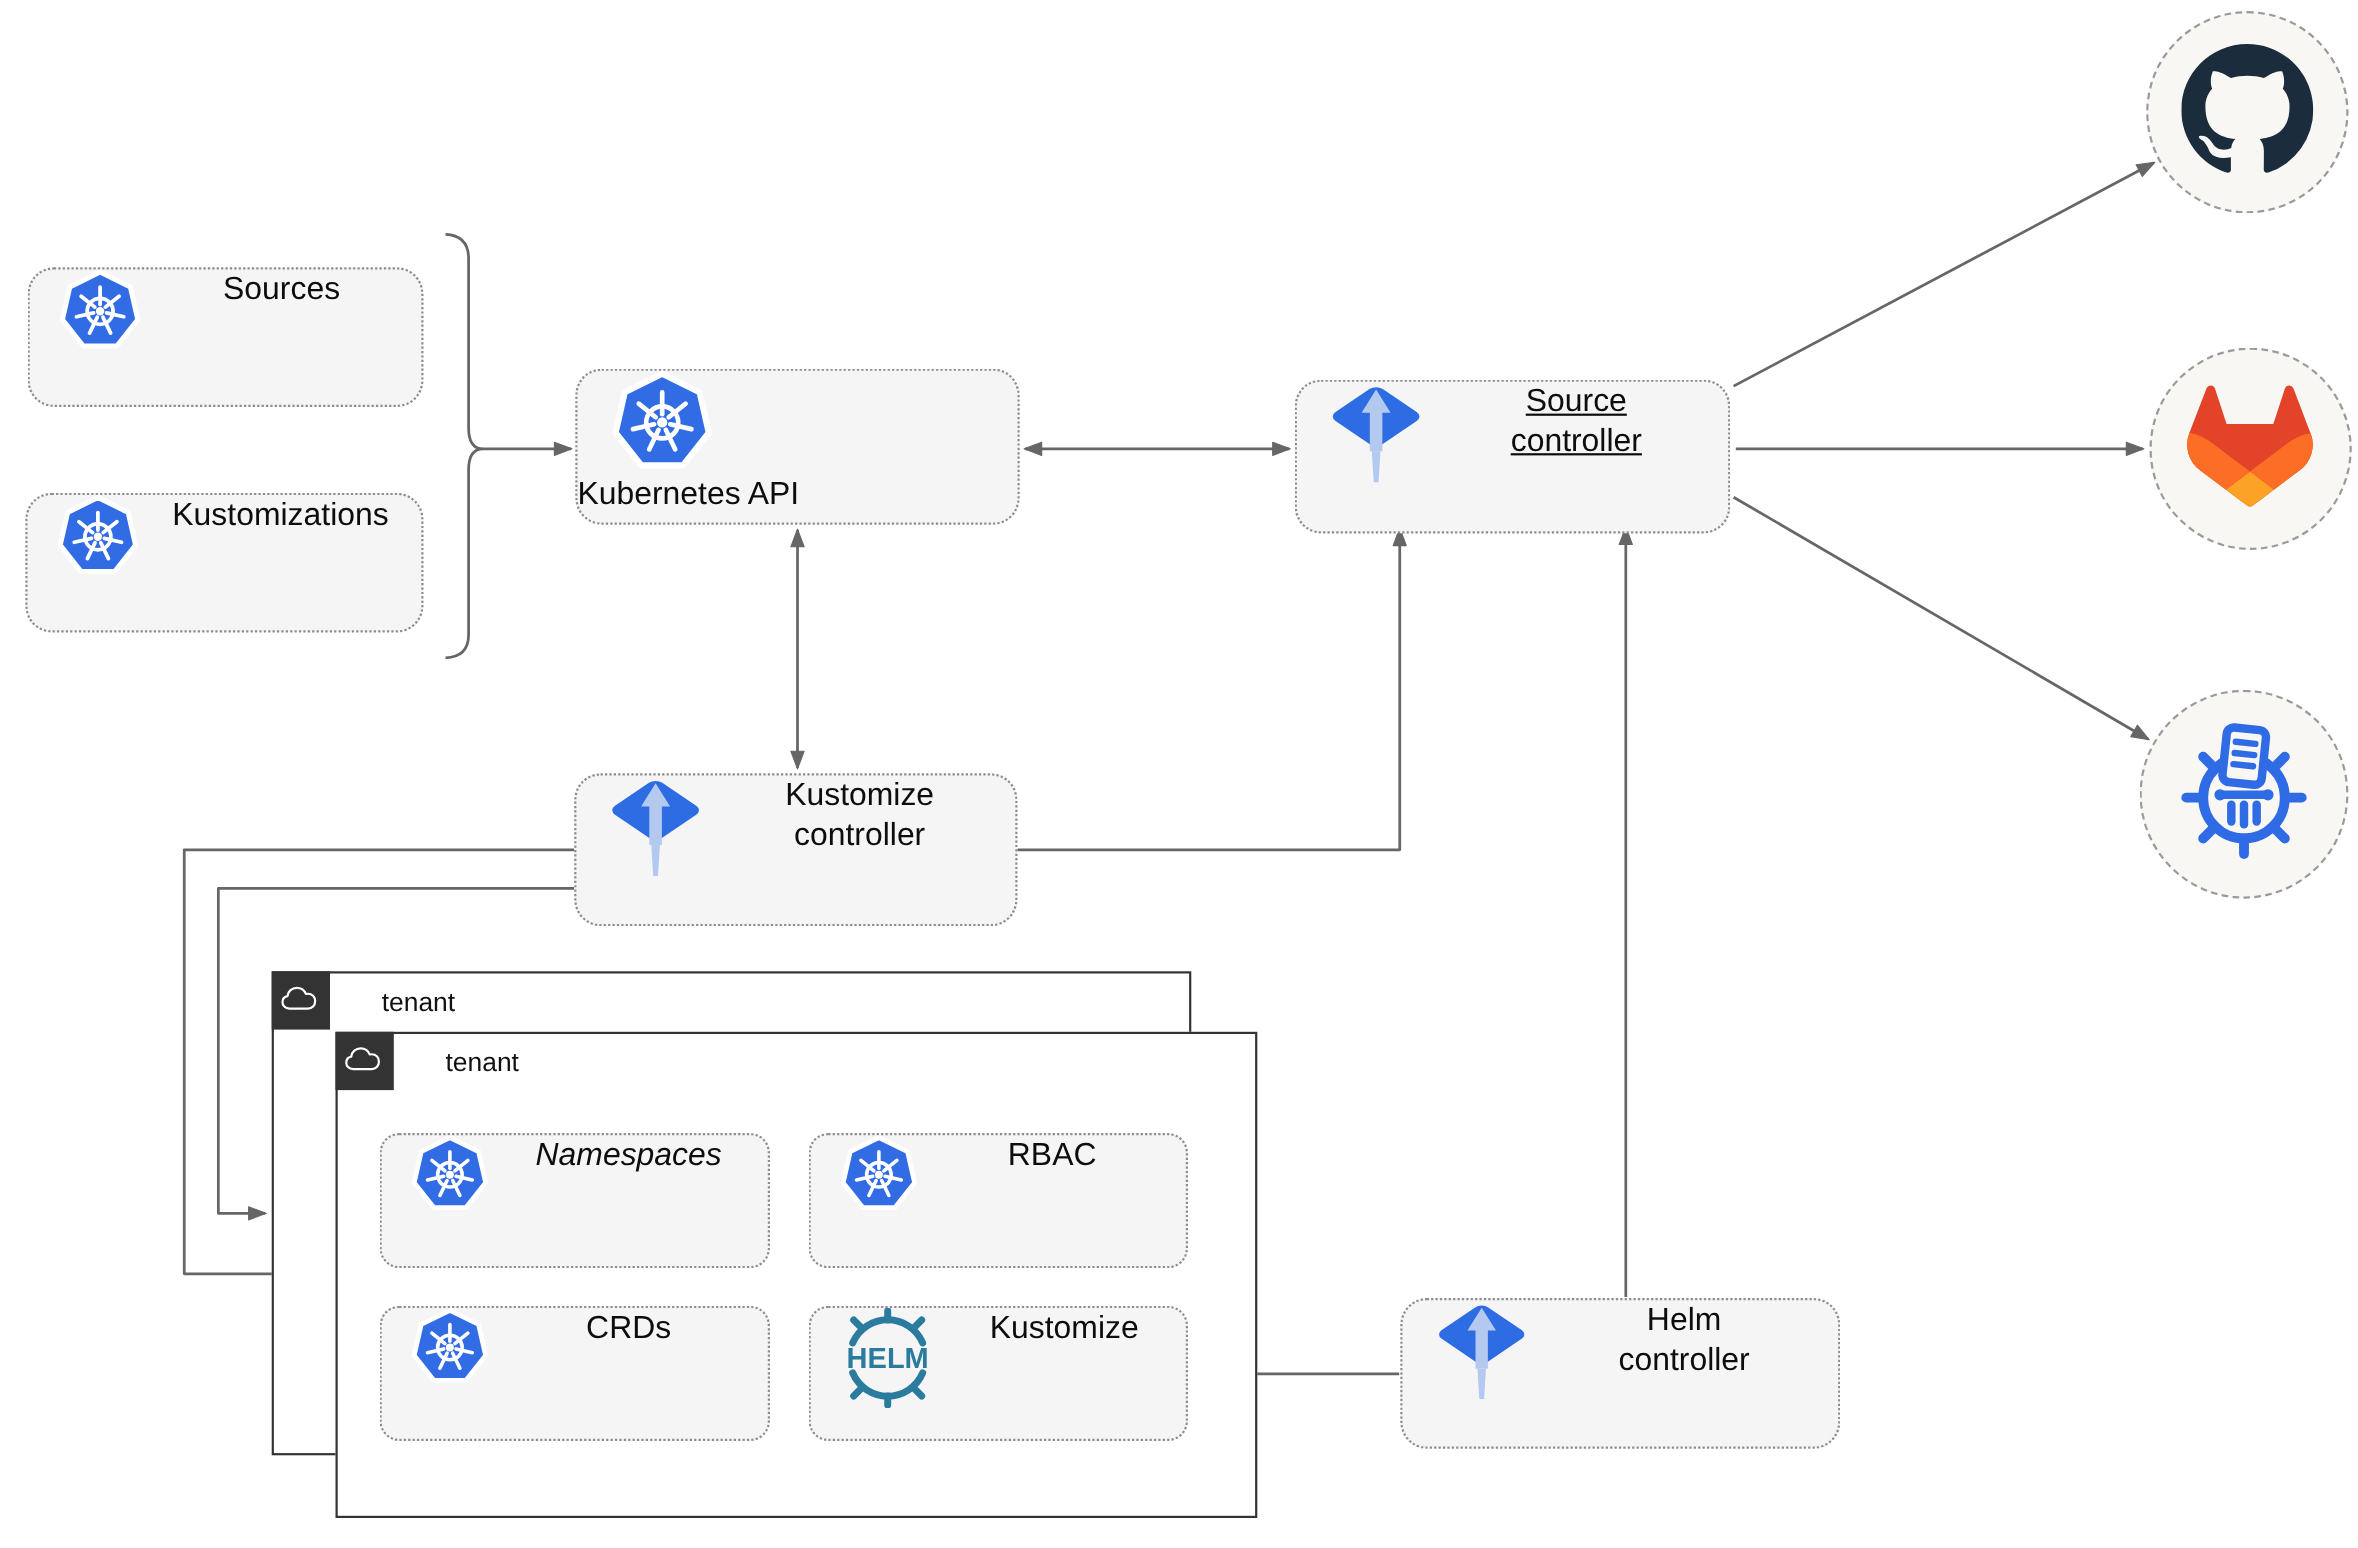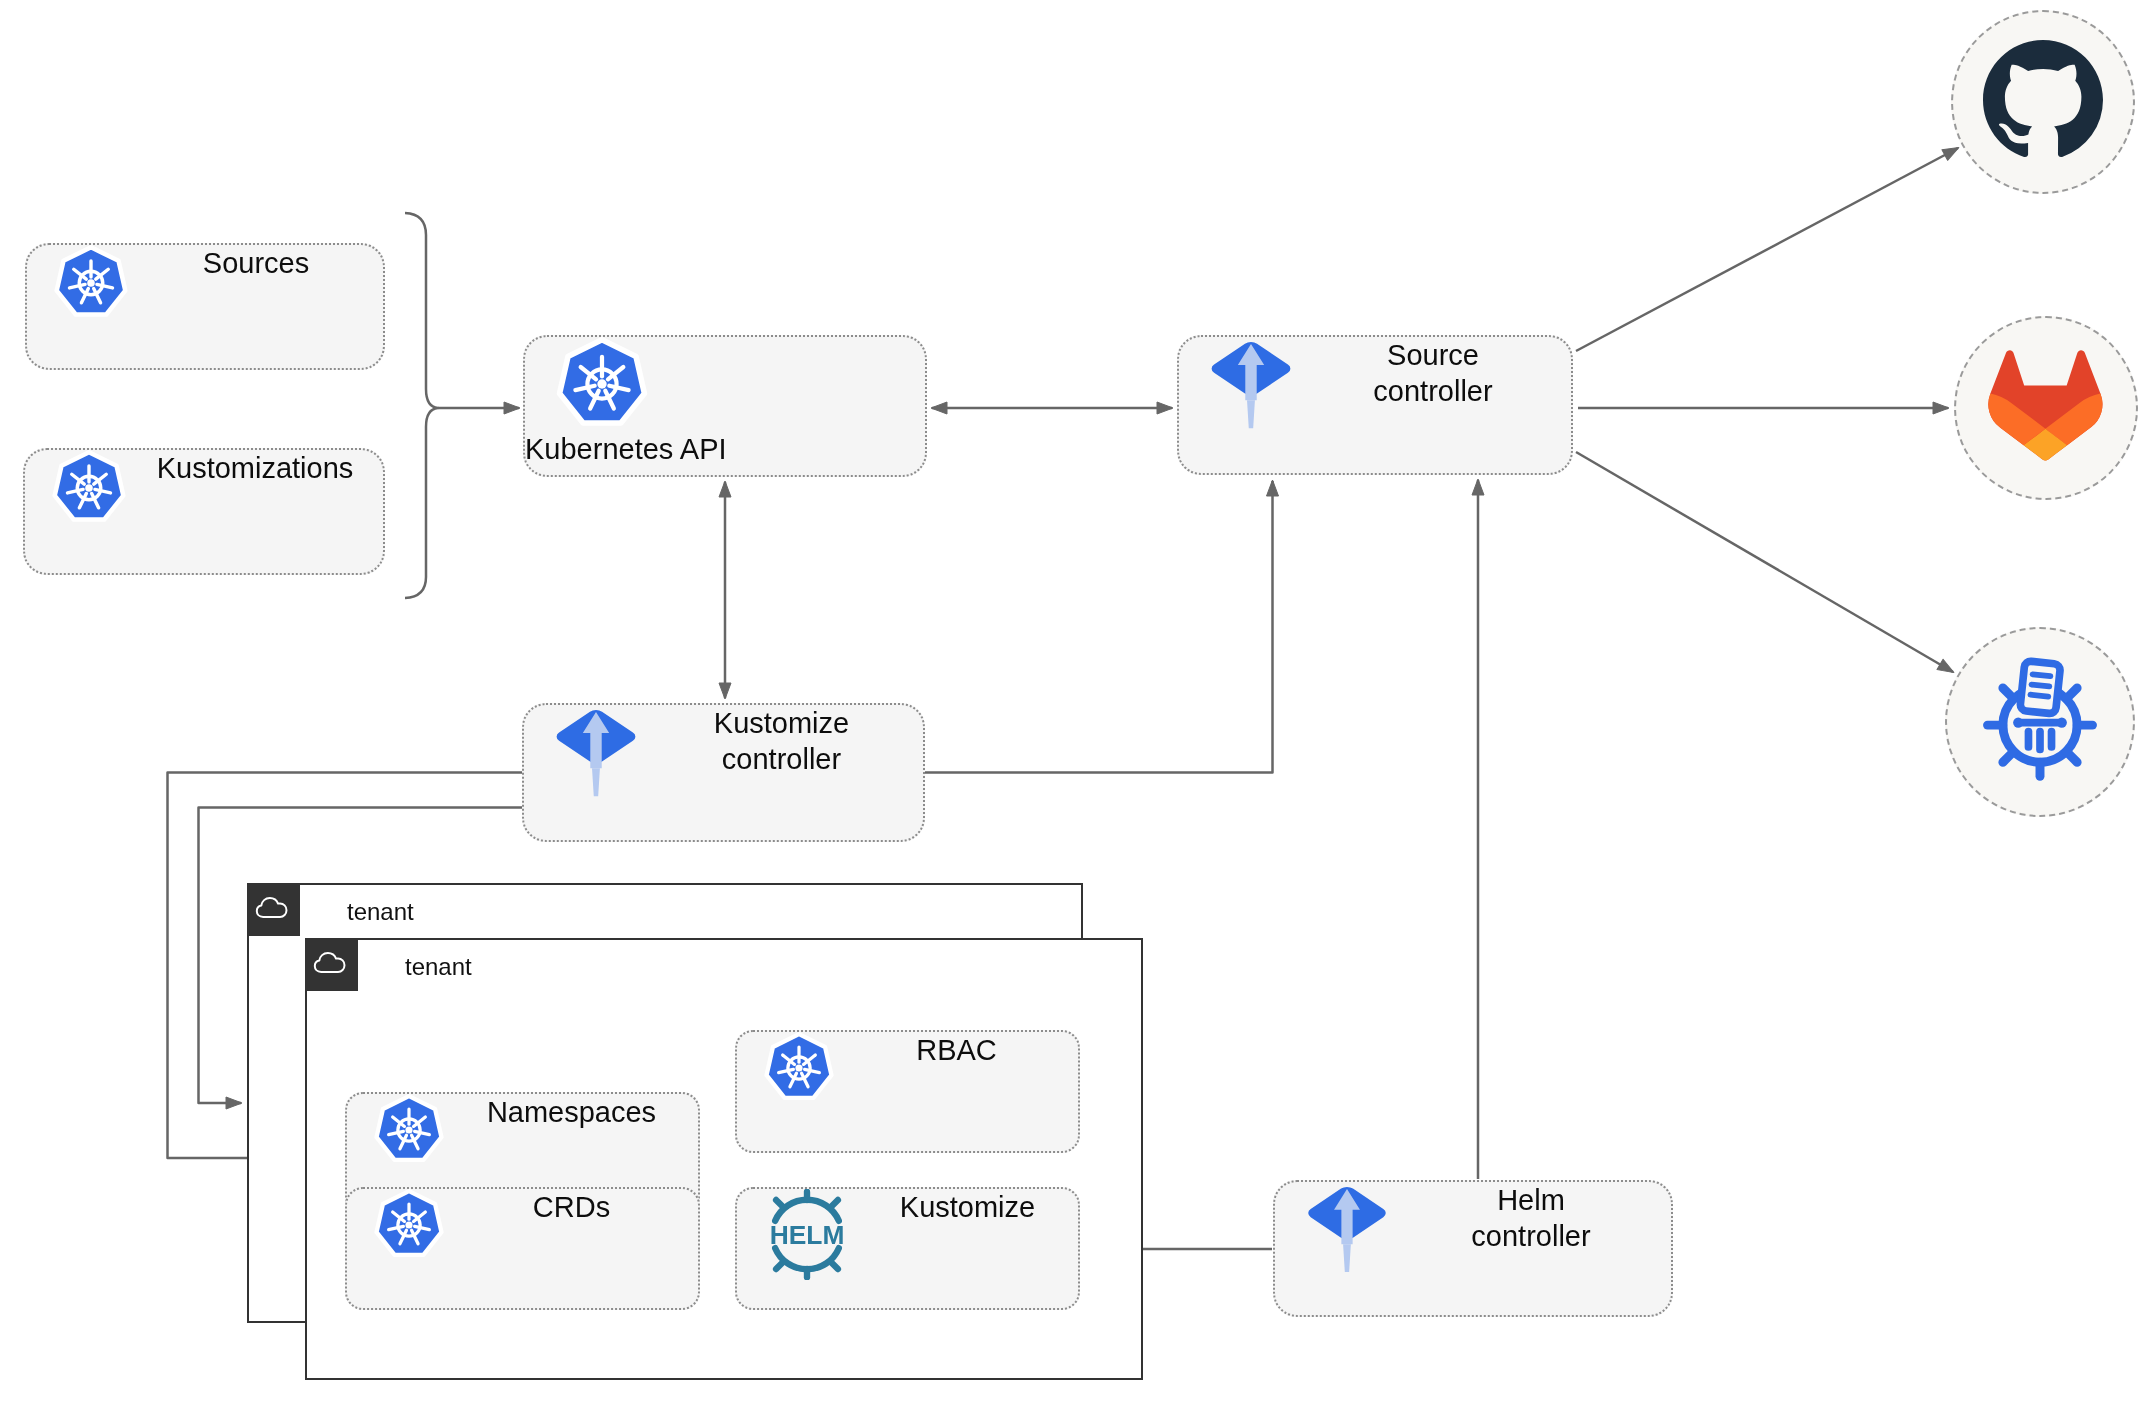--- a/index.html
+++ b/index.html
@@ -105,21 +105,21 @@
             <line x1="53.5" y1="57.2" x2="62.6" y2="76.1"></line>
           <line x1="46.5" y1="57.2" x2="37.4" y2="76.1"></line>
             <line x1="42.2" y1="51.8" x2="21.7" y2="56.5"></line>
           <line x1="43.7" y1="45" x2="27.3" y2="31.9"></line>
         </g>
       </svg>
     </span>
     <span class="node-label">Kubernetes API</span>
   </div>
 
-  <div class="node" style="left:1177px;top:335px;width:396px;height:140px;">
+  <div class="node" style="left:1177px;top:345px;width:396px;height:140px;text-decoration:underline;">
     <span class="node-icon" style="margin-left:28px;">
       <svg width="88" height="123" viewBox="0 0 100 140">
         <defs>
           <clipPath id="fluxwave">
             <g transform="translate(50 104) scale(1.05 0.72) rotate(45)">
                 <rect x="-32" y="-32" width="64" height="64" rx="9"></rect>
               </g>
           </clipPath>
         </defs>
         <g transform="translate(50 36) scale(1.08 0.73) rotate(45)">
@@ -180,21 +180,21 @@
     <div class="tenant-header">
       <span>
         <svg width="36" height="28" viewBox="0 0 40 30">
           <path d="M9 26 C4.5 26 2 22.8 2 19.5 C2 16.5 4 14 7 13.4 C7.5 8.5 11.6 5 16.5 5 C20.7 5 24.2 7.5 25.6 11.2 C26.3 11 27 11 27.8 11 C31.8 11 35 14.2 35 18.5 C35 22.8 31.8 26 27.8 26 Z" fill="none" stroke="#ffffff" stroke-width="2.2" stroke-linejoin="round"></path>
         </svg>
       </span>
     </div>
     <span class="tenant-label">tenant</span>
   </div>
 
-  <div class="node small" style="left:345px;top:1092px;width:355px;height:123px;">
+  <div class="node small" style="left:345px;top:1030px;width:355px;height:123px;font-style:italic;">
     <span class="node-icon" style="margin-left:26px;">
       <svg width="72" height="72" viewBox="0 0 100 100">
         <polygon points="50,3 86.2,20.8 95.1,60 70.1,91.5 29.9,91.5 4.9,60 13.8,20.8" fill="var(--k8s-blue)" stroke="#fff" stroke-width="6" stroke-linejoin="round"></polygon>
         <circle cx="50" cy="50" r="15.5" fill="none" stroke="#fff" stroke-width="4.5"></circle>
         <circle cx="50" cy="50" r="5" fill="#fff"></circle>
         <g stroke="#fff" stroke-width="4.5" stroke-linecap="round">
           <line x1="50" y1="42" x2="50" y2="21"></line>
             <line x1="56.3" y1="45" x2="72.7" y2="31.9"></line>
           <line x1="57.8" y1="51.8" x2="78.3" y2="56.5"></line>
             <line x1="53.5" y1="57.2" x2="62.6" y2="76.1"></line>

